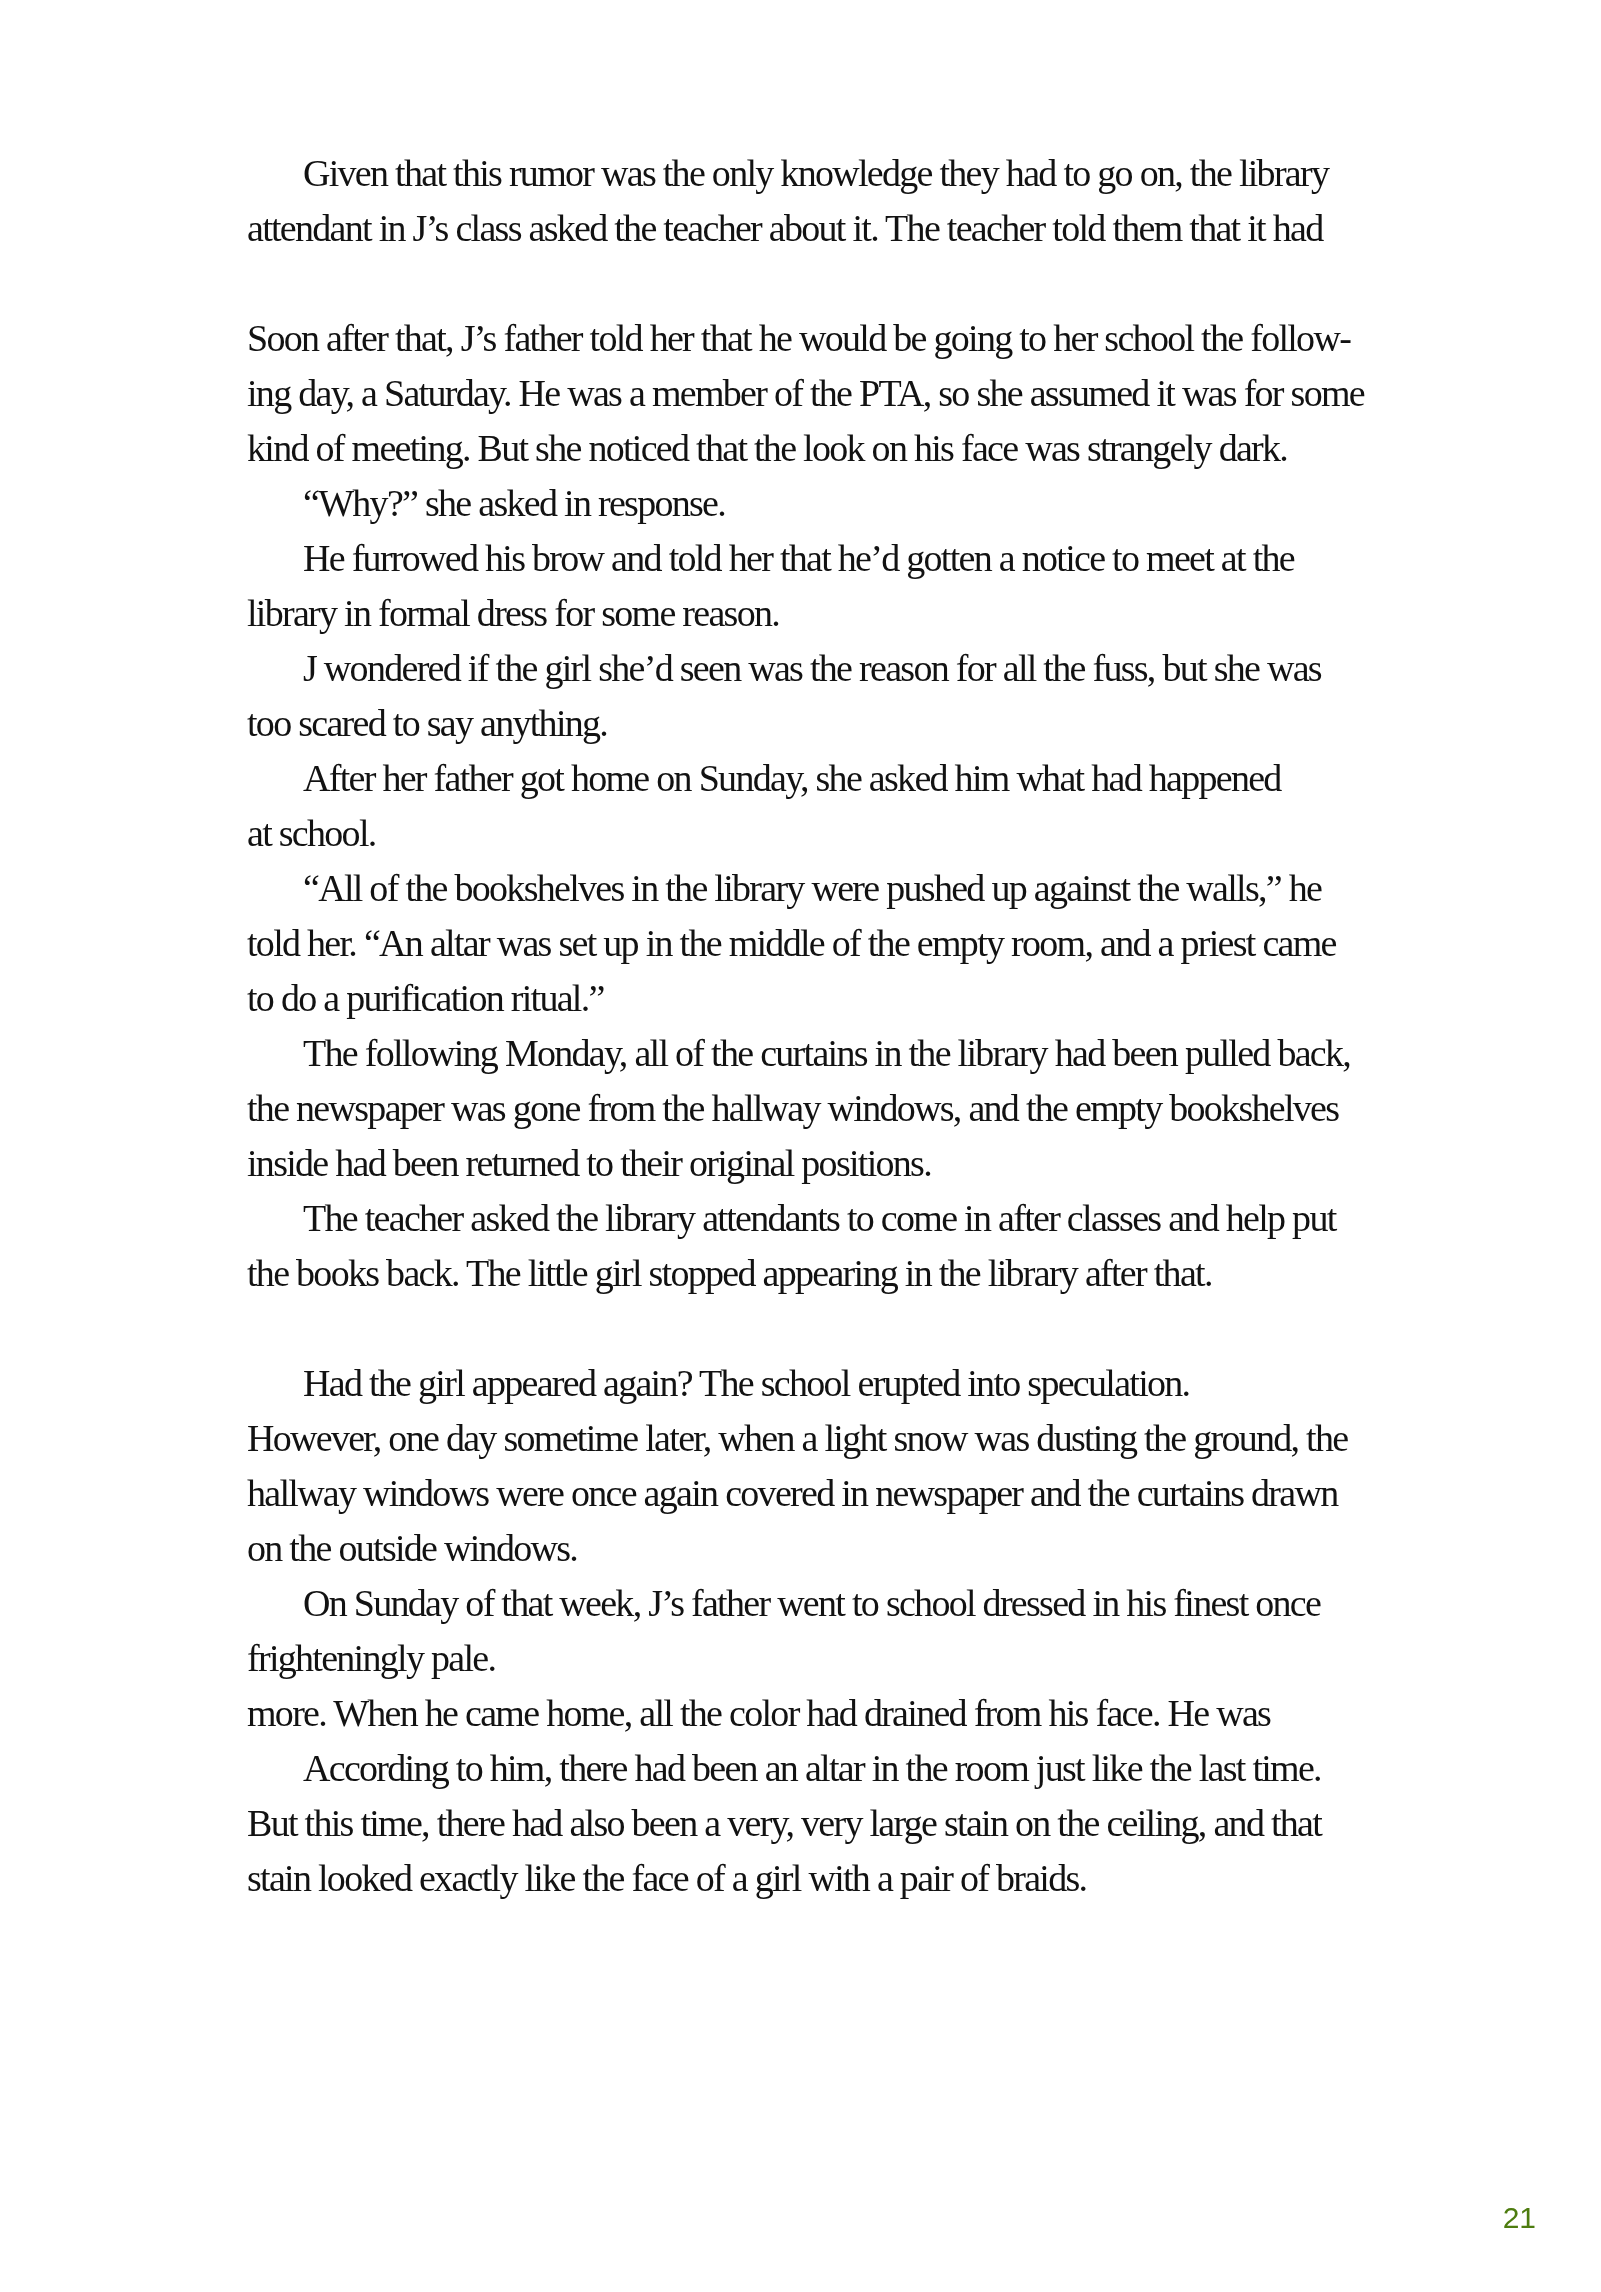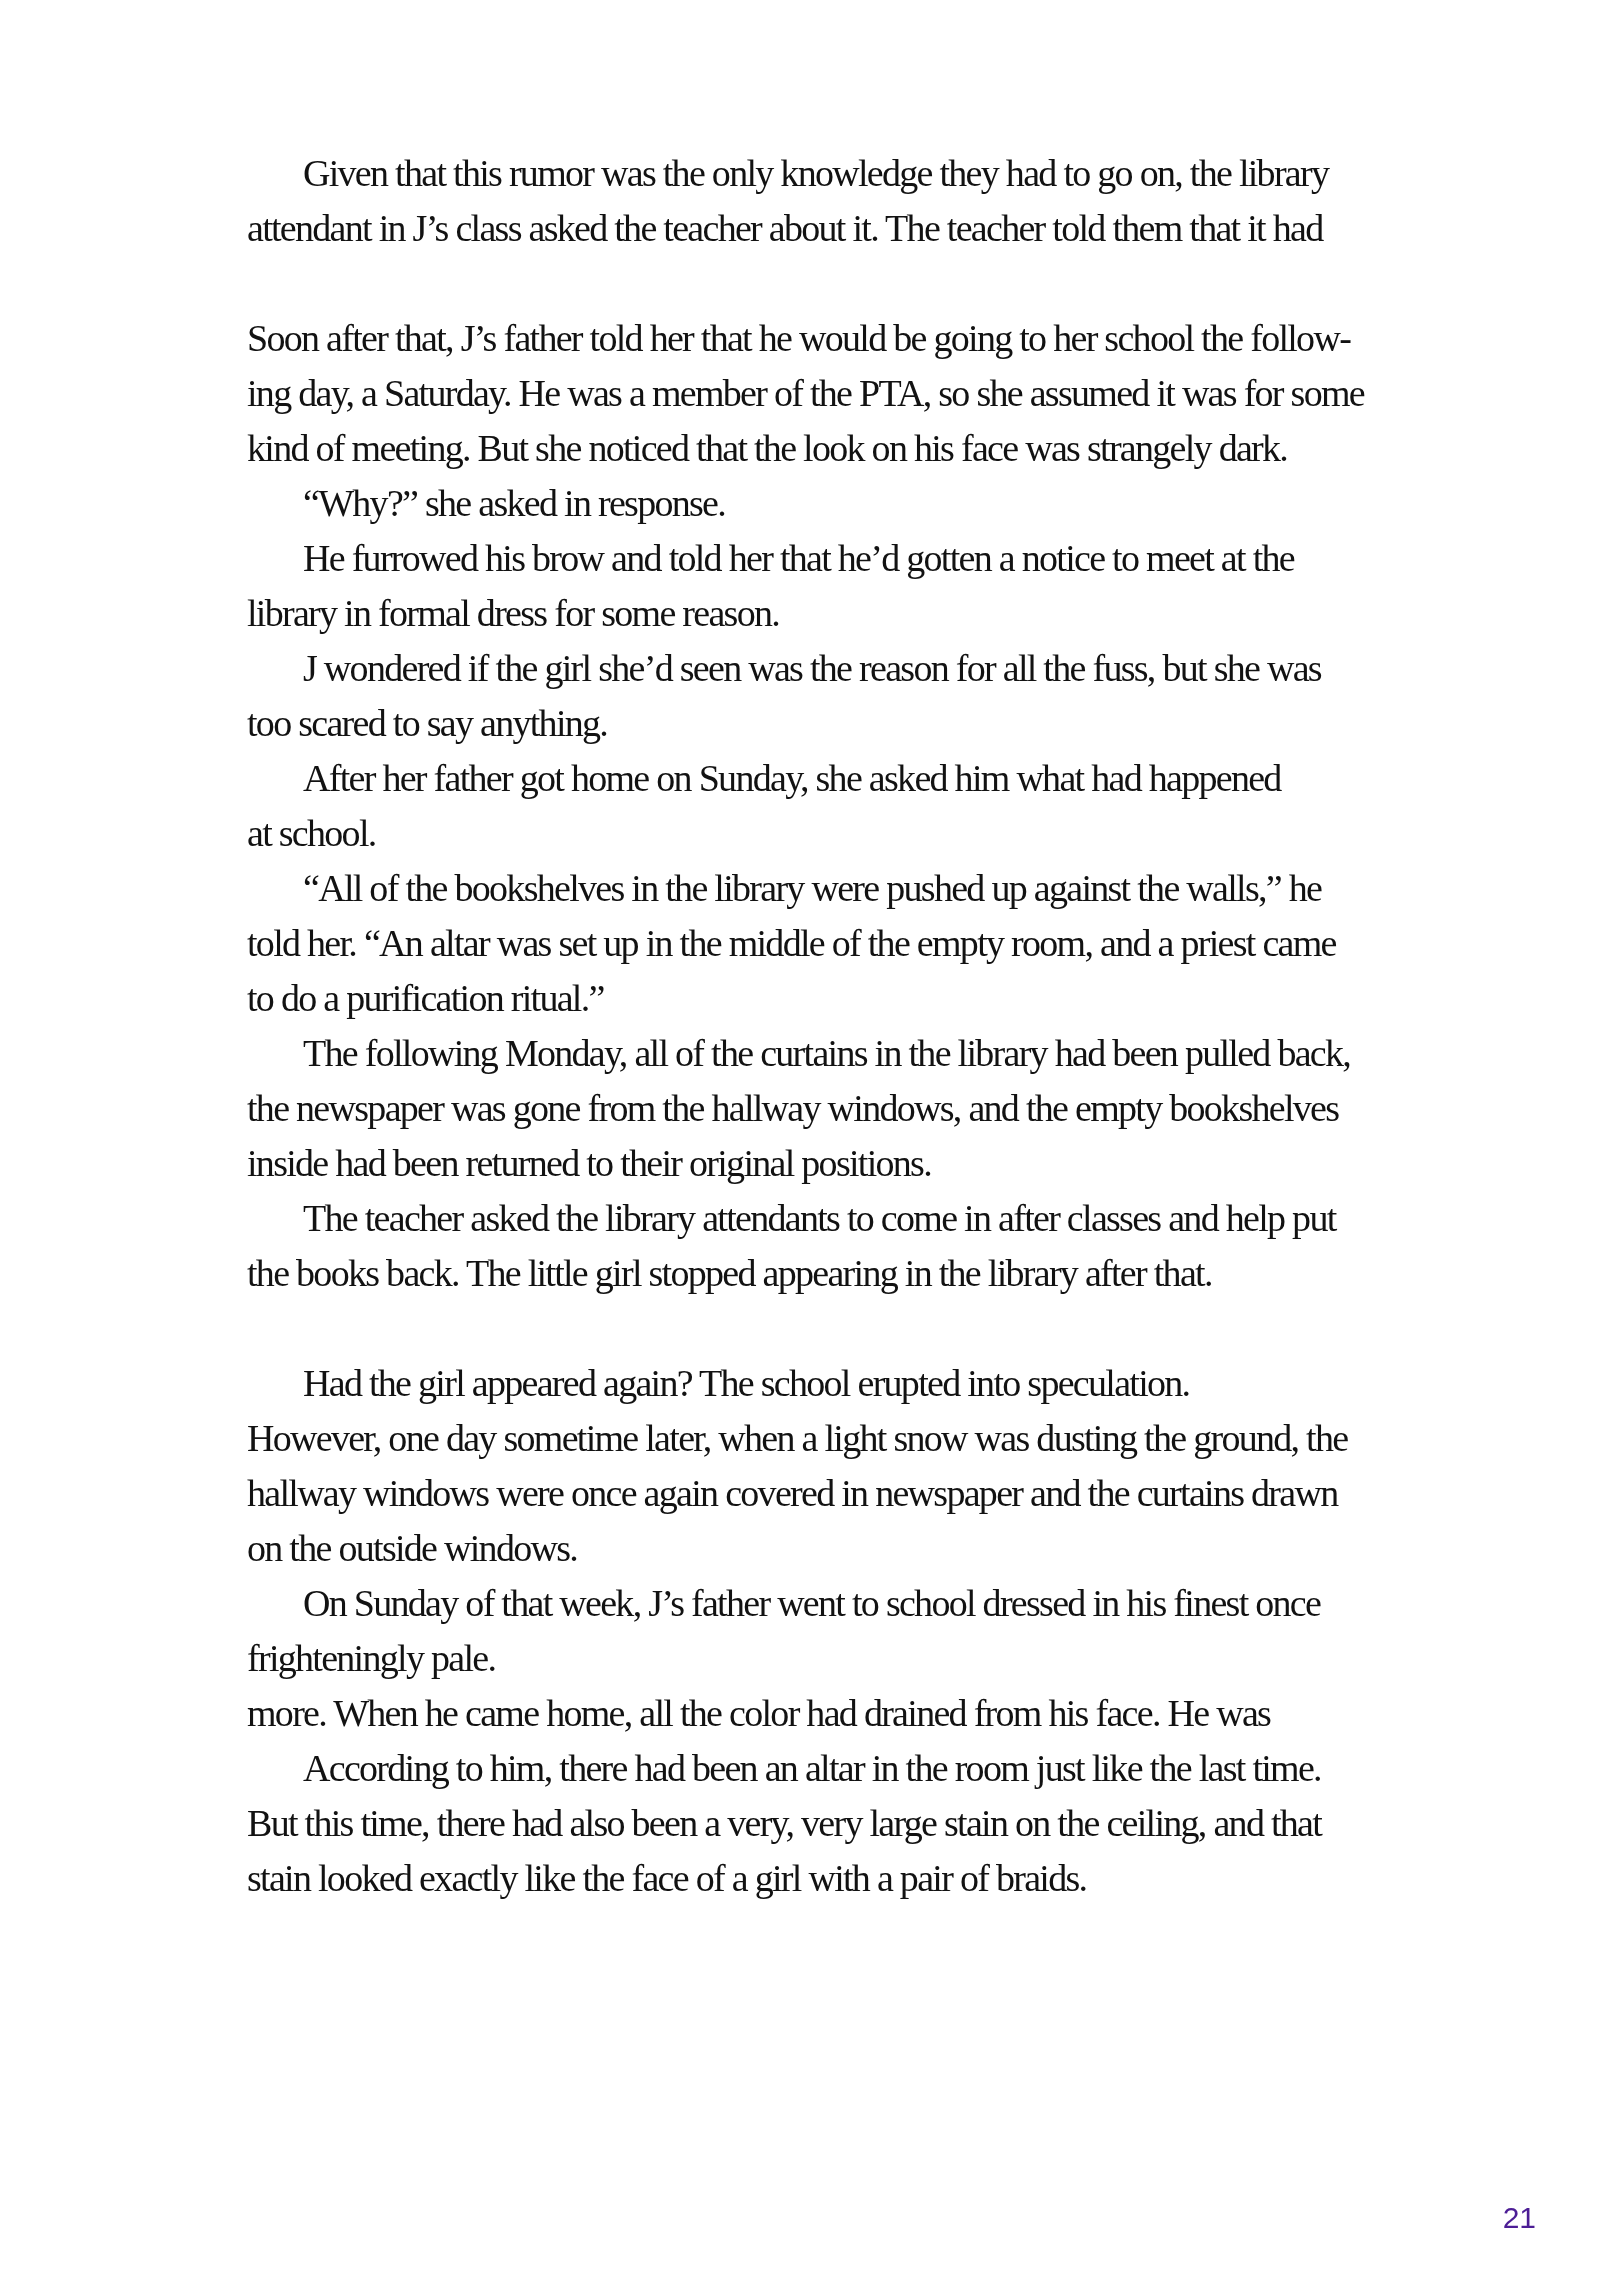--- a/index.html
+++ b/index.html
@@ -32,21 +32,21 @@
   .line { white-space: nowrap; }
   .para.indent .line:first-child { text-indent: 56px; }
   .section-break { height: 55px; }
   .page-number {
     position: absolute;
     top: 2201px;
     right: 65px;
     font-family: "Liberation Sans", sans-serif;
     font-size: 30px;
     letter-spacing: 0;
-    color: #4c1d95;
+    color: #4d7c0f;
   }
 </style>
 </head>
 <body>
 
 <div class="page">
   <div class="text-block">
       <div class="para indent">
         <div class="line">Given that this rumor was the only knowledge they had to go on, the library</div>
         <div class="line">attendant in J’s class asked the teacher about it. The teacher told them that it had</div>

